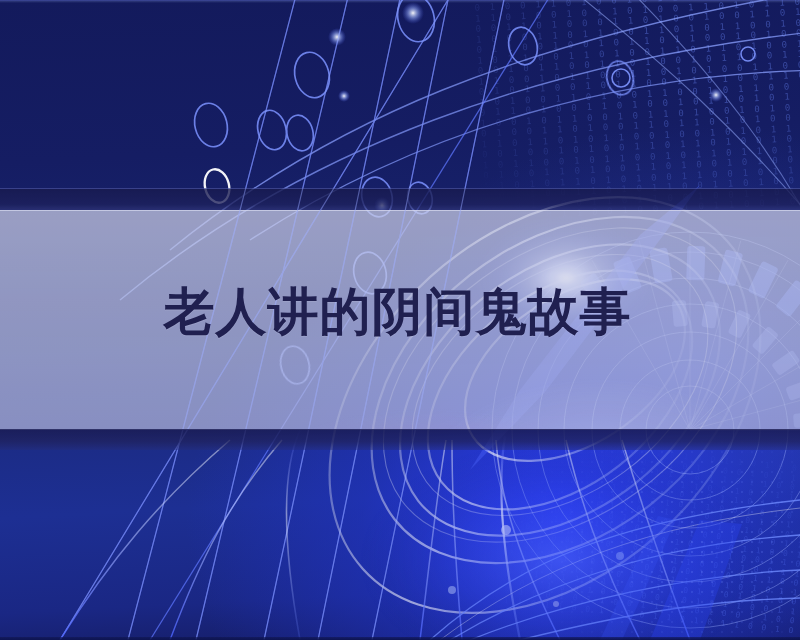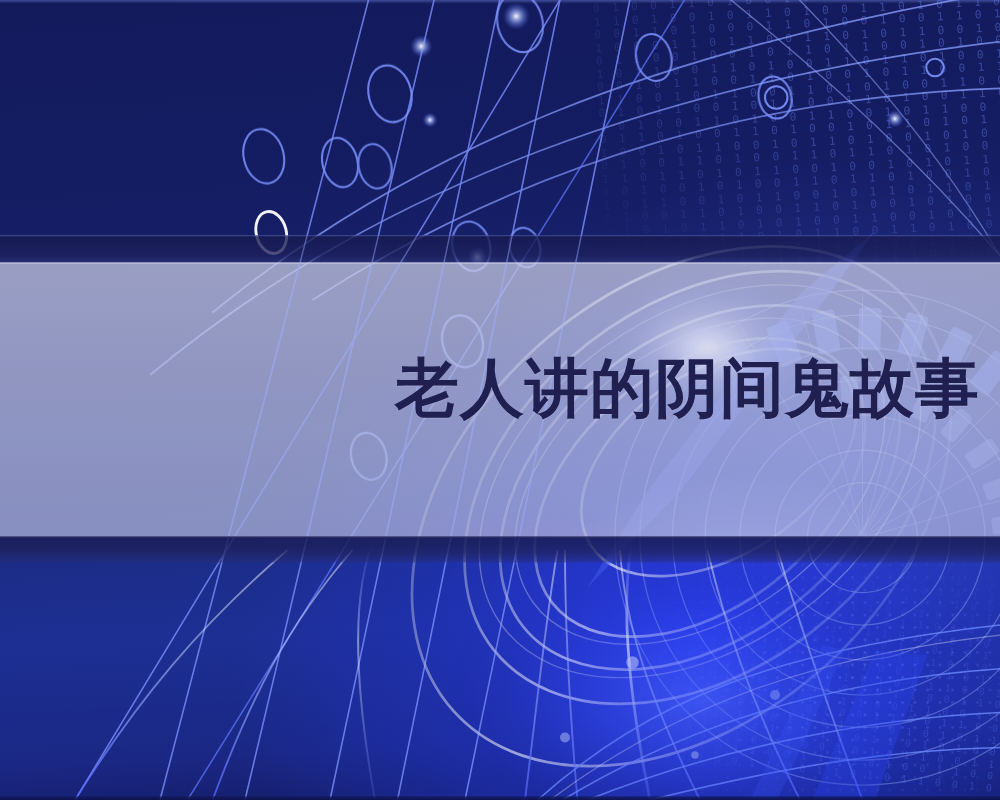--- a/index.html
+++ b/index.html
@@ -97,23 +97,23 @@
   #banner-dark-bottom {
     position: absolute;
     left: 0; right: 0;
     top: 429px; height: 21px;
     background: linear-gradient(180deg, rgba(26,28,84,0.86) 0%, rgba(32,35,96,0.80) 60%, rgba(40,46,120,0.45) 100%);
   }
 
   
   #title {
     position: absolute;
-    left: 0; right: 16px;
+    left: 0; right: 5px;
     top: 283px;
-    text-align: right;
+    text-align: center;
     font-family: "DejaVu Sans", "Liberation Sans", sans-serif;
     font-size: 51px;
     font-weight: 700;
     letter-spacing: 1px;
     color: #202050;
     line-height: 58px;
     white-space: nowrap;
     text-shadow: 0 1px 0 rgba(255,255,255,0.10);
   }
 

